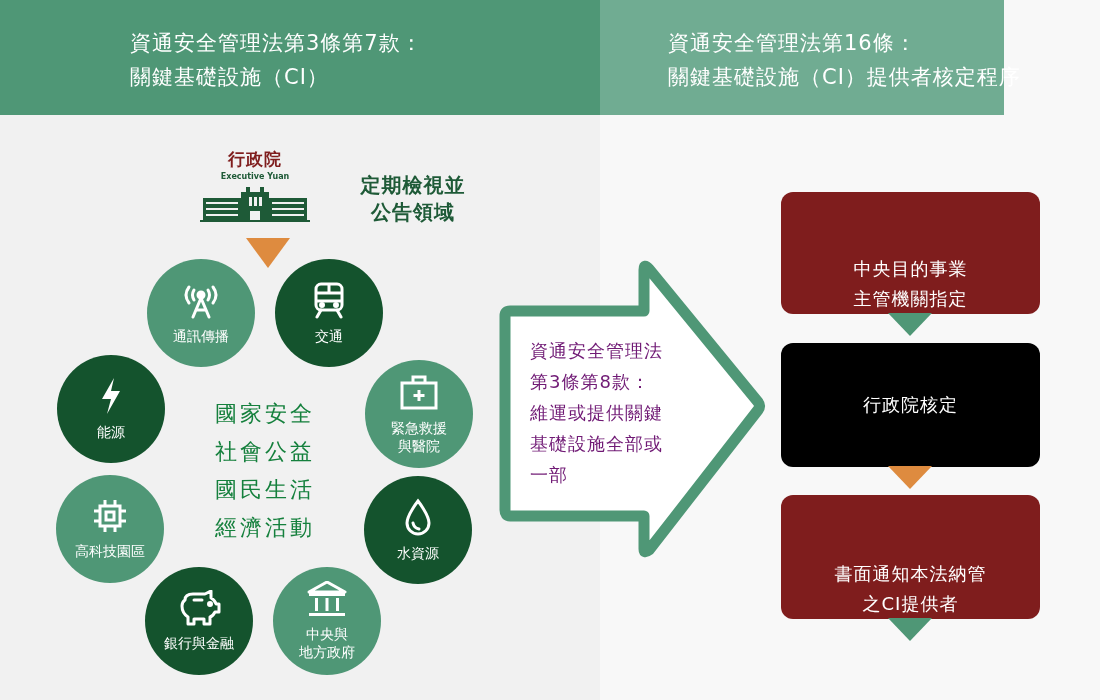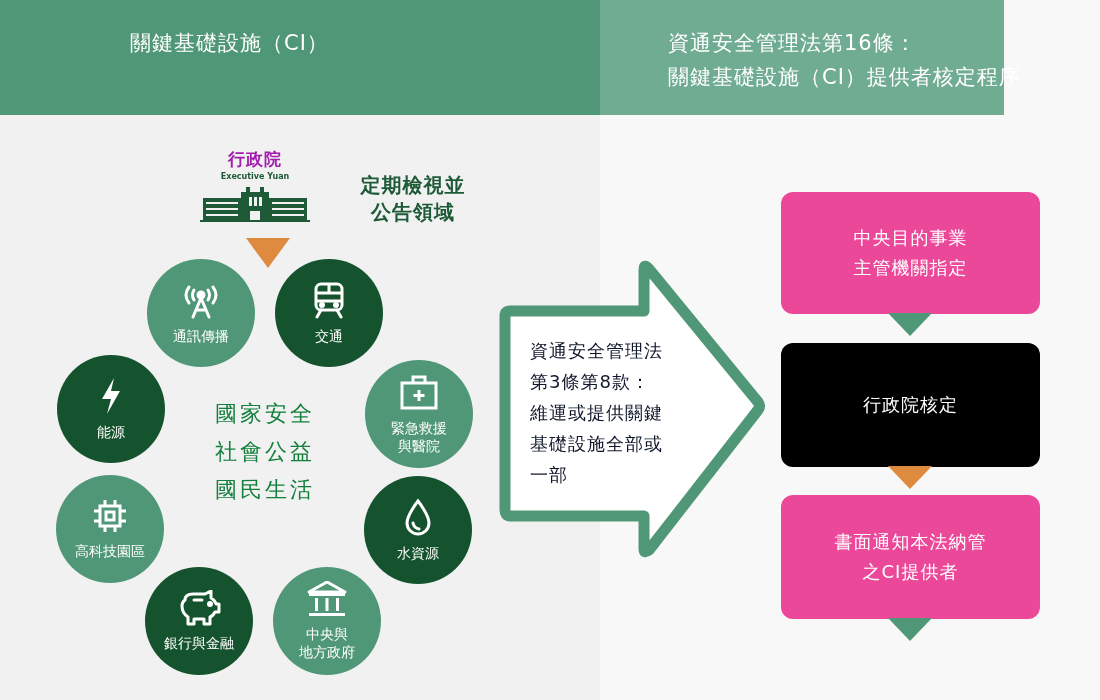--- a/index.html
+++ b/index.html
@@ -13,58 +13,59 @@
   .header-left { position: absolute; left: 0; top: 0; width: 600px; height: 115px; background: #4f9776; }
   .header-right { position: absolute; left: 600px; top: 0; width: 404px; height: 115px; background: #70ac92; }
   .header-text {
     position: absolute; color: #ffffff; font-size: 21px; line-height: 34px; letter-spacing: 1px;
   }
   .header-left .header-text { left: 130px; top: 26px; }
   .header-right .header-text { left: 68px; top: 26px; }
   .header-text div { white-space: nowrap; }
 
   .ey-logo { position: absolute; left: 200px; top: 148px; width: 110px; height: 80px; }
-  .ey-title { position: absolute; left: 0; top: 0; width: 110px; text-align: center; color: #a21caf; font-family: "DejaVu Serif", serif; font-size: 17px; font-weight: bold; letter-spacing: 1px; }
+  .ey-title { position: absolute; left: 0; top: 0; width: 110px; text-align: center; color: #7f1d1d; font-family: "DejaVu Serif", serif; font-size: 17px; font-weight: bold; letter-spacing: 1px; }
   .ey-sub { position: absolute; left: 0; top: 24px; width: 110px; text-align: center; color: #1e5a37; font-size: 8px; font-weight: bold; }
   .ey-building { position: absolute; left: 0; top: 36px; }
   .review-text { position: absolute; left: 348px; top: 172px; width: 130px; text-align: center; color: #1e5a37; font-size: 20px; line-height: 27px; font-weight: bold; letter-spacing: 1px; }
 
   .down-tri { position: absolute; left: 246px; top: 238px; width: 0; height: 0;
     border-left: 22px solid transparent; border-right: 22px solid transparent; border-top: 30px solid #de8b3f; }
 
   .circle {
     position: absolute; width: 108px; height: 108px; border-radius: 50%;
     display: flex; flex-direction: column; align-items: center; justify-content: center;
     color: #ffffff; font-size: 14px; line-height: 18px; 
   }
   .circle.green { background: #4f9776; }
   .circle.orange { background: #14532d; }
   .circle svg { display: block; margin-bottom: 8px; }
   .circle .lbl { white-space: nowrap; }
 
   .center-values { position: absolute; left: 210px; top: 395px; width: 110px; text-align: center; color: #15803d; font-size: 22px; line-height: 38px; letter-spacing: 3px; }
 
   .arrow-shape { position: absolute; left: 496px; top: 258px; }
-  .arrow-text { position: absolute; left: 530px; top: 335px; width: 180px; color: #0f172a; font-size: 18px; line-height: 31px; letter-spacing: 1px; }
+  .arrow-text { position: absolute; left: 530px; top: 335px; width: 180px; color: #701a75; font-size: 18px; line-height: 31px; letter-spacing: 1px; }
 
   .step { position: absolute; left: 781px; width: 259px; border-radius: 12px; display: flex; align-items: center; justify-content: center; color: #ffffff; font-size: 18px; line-height: 30px; text-align: center; letter-spacing: 1px; }
-  .step.green { background: #ec4899; }
+  .step.green { background: #7f1d1d; align-items: flex-end; }
   .step.orange { background: #000000; }
   .step .notch { position: absolute; left: 107px; bottom: -22px; width: 0; height: 0; border-left: 22px solid transparent; border-right: 22px solid transparent; }
   .step.green .notch { border-top: 23px solid #4f9776; }
   .step.orange .notch { border-top: 23px solid #de8b3f; }
 </style>
 </head>
 <body>
 
 <div class="panel-left"></div>
 <div class="panel-right"></div>
 
 <div class="header-left">
   <div class="header-text">
+    <div>資通安全管理法第3條第7款：</div>
     <div>關鍵基礎設施（CI）</div>
   </div>
 </div>
 <div class="header-right">
   <div class="header-text">
     <div>資通安全管理法第16條：</div>
     <div>關鍵基礎設施（CI）提供者核定程序</div>
   </div>
 </div>
 
@@ -176,20 +177,21 @@
     <rect x="2" y="32" width="36" height="3"></rect>
   </svg>
   <span class="lbl">中央與</span>
   <span class="lbl">地方政府</span>
 </div>
 
 <div class="center-values">
   <div>國家安全</div>
   <div>社會公益</div>
   <div>國民生活</div>
+  <div>經濟活動</div>
 </div>
 
 <svg class="arrow-shape" width="270" height="300" viewBox="0 0 270 300">
   <path d="M14 53 Q9 53 9 58 V252 Q9 258 14 258 H148 V291 Q148 296 153 292 L262 152 Q265 148 262 144 L153 11 Q148 5 148 12 V53 Z" fill="#ffffff" stroke="#4f9776" stroke-width="11" stroke-linejoin="round"></path>
 </svg>
 <div class="arrow-text">
   <div>資通安全管理法</div>
   <div>第3條第8款：</div>
   <div>維運或提供關鍵</div>
   <div>基礎設施全部或</div>

